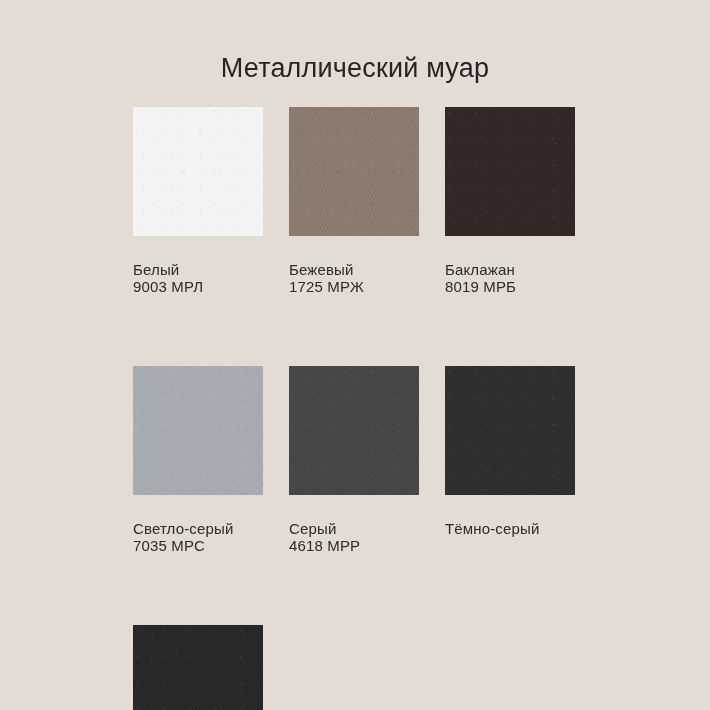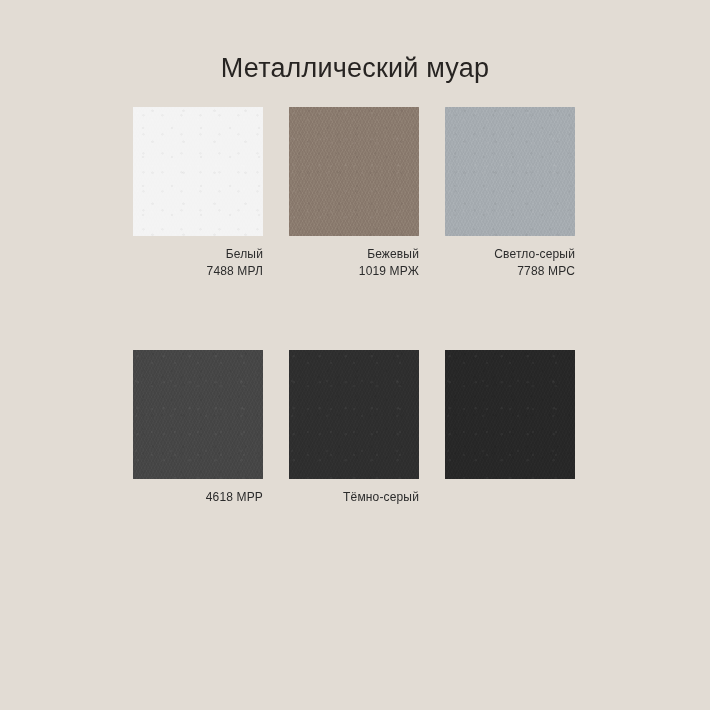--- a/index.html
+++ b/index.html
@@ -94,26 +94,25 @@
       radial-gradient(circle at 82% 57%, rgba(255,255,255,0.045) 0 1px, transparent 1.5px),
       radial-gradient(circle at 35% 72%, rgba(0,0,0,0.04) 0 1px, transparent 1.5px),
       radial-gradient(circle at 9% 88%, rgba(255,255,255,0.04) 0 1px, transparent 1.5px),
       radial-gradient(circle at 55% 44%, rgba(0,0,0,0.035) 0 1px, transparent 1.5px);
     background-size: 26px 26px, 31px 31px, 23px 23px, 29px 29px, 35px 35px, 19px 19px;
     pointer-events: none;
     opacity: 0.9;
   }
 
   .swatch-caption {
-    margin-top: 10px;
-    font-size: 12px;
+    margin-top: 26px;
+    font-size: 15px;
     line-height: 16.5px;
     letter-spacing: 0.15px;
     color: #2b2b2b;
-    text-align: right;
   }
 
   .swatch-name,
   .swatch-code {
     display: block;
     white-space: nowrap;
   }
 </style>
 </head>
 <body style="background: rgb(226, 220, 212); color: rgb(43, 43, 43);">
@@ -121,44 +120,52 @@
 <div class="page">
 
   <h1 class="page-title">Металлический муар</h1>
 
   <div class="swatch-grid">
 
     <div class="swatch-cell">
       <div class="swatch-chip" style="background-color: rgb(244, 244, 244);"></div>
       <div class="swatch-caption">
         <span class="swatch-name">Белый</span>
-        <span class="swatch-code">7488 МРЛ</span>
+        <span class="swatch-code">9003 МРЛ</span>
       </div>
     </div>
 
     <div class="swatch-cell">
       <div class="swatch-chip" style="background-color: rgb(140, 125, 112);"></div>
       <div class="swatch-caption">
         <span class="swatch-name">Бежевый</span>
-        <span class="swatch-code">1019 МРЖ</span>
+        <span class="swatch-code">1725 МРЖ</span>
       </div>
     </div>
 
+    <div class="swatch-cell">
+      <div class="swatch-chip" style="background-color: rgb(51, 40, 36);"></div>
+      <div class="swatch-caption">
+        <span class="swatch-name">Баклажан</span>
+        <span class="swatch-code">8019 МРБ</span>
+      </div>
+    </div>
 
     <div class="swatch-cell">
       <div class="swatch-chip" style="background-color: rgb(167, 173, 178);"></div>
       <div class="swatch-caption">
         <span class="swatch-name">Светло-серый</span>
-        <span class="swatch-code">7788 МРС</span>
+        <span class="swatch-code">7035 МРС</span>
       </div>
     </div>
 
     <div class="swatch-cell">
       <div class="swatch-chip" style="background-color: rgb(71, 71, 71);"></div>
       <div class="swatch-caption">
+        <span class="swatch-name">Серый</span>
         <span class="swatch-code">4618 МРР</span>
       </div>
     </div>
 
     <div class="swatch-cell">
       <div class="swatch-chip" style="background-color: rgb(47, 47, 47);"></div>
       <div class="swatch-caption">
         <span class="swatch-name">Тёмно-серый</span>
       </div>
     </div>

